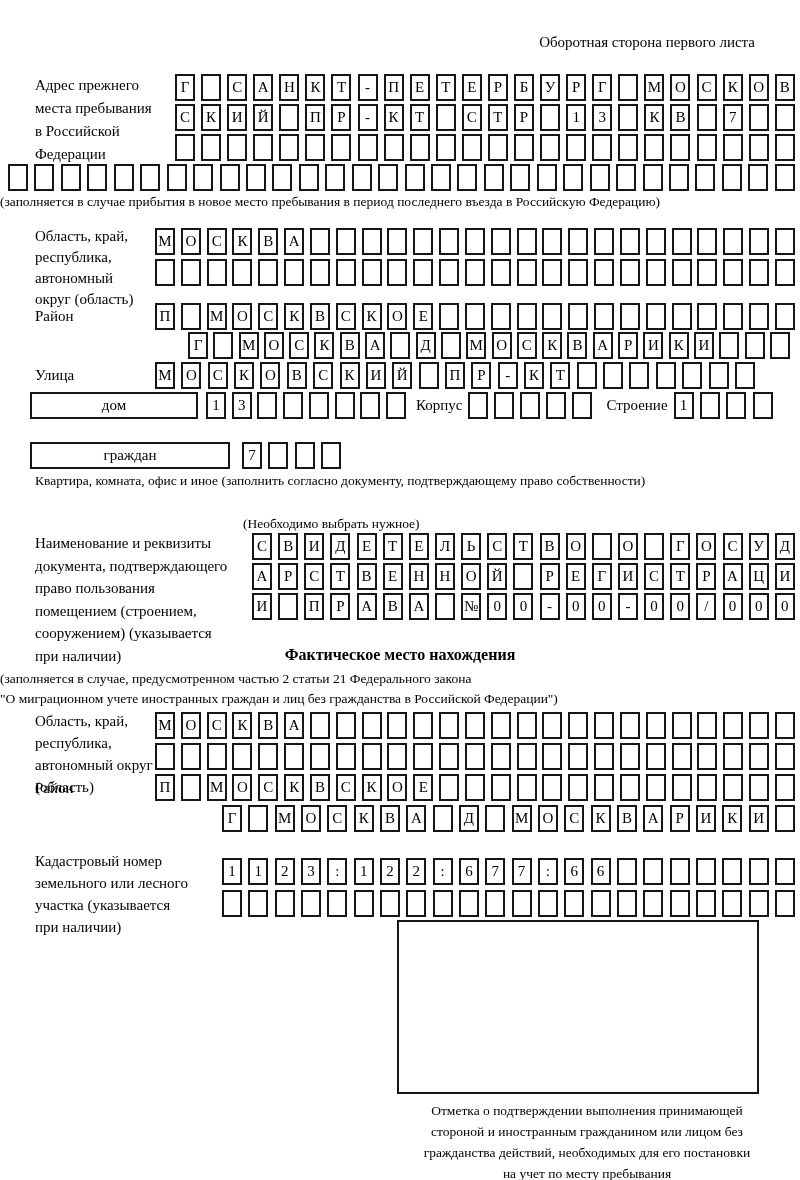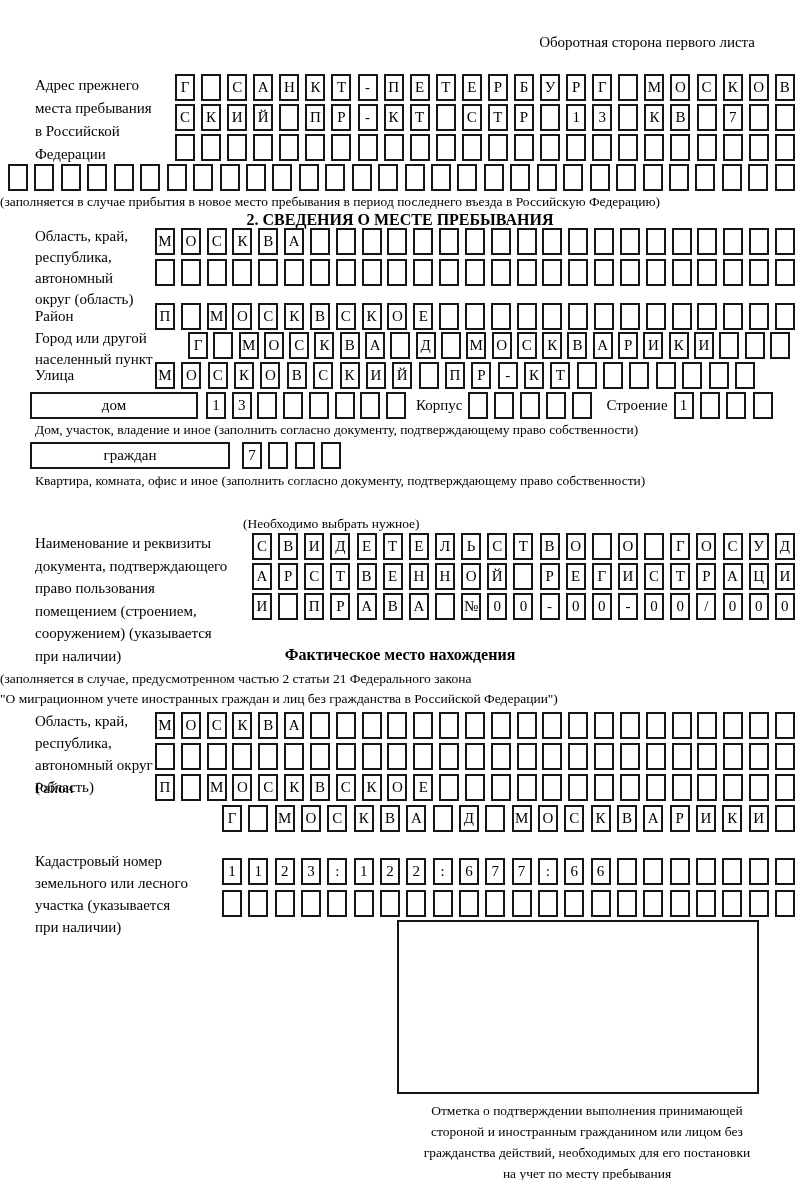--- a/index.html
+++ b/index.html
@@ -149,21 +149,20 @@
       <span class="cell"></span>
       <span class="cell"></span>
       <span class="cell"></span>
       <span class="cell"></span>
       <span class="cell"></span>
       <span class="cell"></span>
       <span class="cell"></span>
     </div>
   <div class="abs cap center" style="top:182px;">(заполняется в случае прибытия в новое место пребывания в период последнего въезда в Российскую Федерацию)</div>
 
-  <div class="abs title" style="top:199px;">2. СВЕДЕНИЯ О МЕСТЕ ПРЕБЫВАНИЯ</div>
 
   <div class="abs lbl" style="left:35px; top:214px;">Область, край,<br>республика,<br>автономный<br>округ (область)</div>
   <div class="abs boxes w640" style="left:155px; top:216px;">
       <span class="cell">М</span>
       <span class="cell">О</span>
       <span class="cell">С</span>
       <span class="cell">К</span>
       <span class="cell">В</span>
       <span class="cell">А</span>
       <span class="cell"></span>
@@ -236,21 +235,20 @@
       <span class="cell"></span>
       <span class="cell"></span>
       <span class="cell"></span>
       <span class="cell"></span>
       <span class="cell"></span>
       <span class="cell"></span>
       <span class="cell"></span>
       <span class="cell"></span>
     </div>
 
-  <div class="abs lbl" style="left:35px; top:316px;">Город или другой<br>населенный пункт</div>
   <div class="abs boxes w602" style="left:188px; top:320px;">
       <span class="cell">Г</span>
       <span class="cell"></span>
       <span class="cell">М</span>
       <span class="cell">О</span>
       <span class="cell">С</span>
       <span class="cell">К</span>
       <span class="cell">В</span>
       <span class="cell">А</span>
       <span class="cell"></span>
@@ -319,21 +317,20 @@
         <span class="cell"></span>
       </div>
     <div class="lbl" style="margin-left:14px;">Строение</div>
     <div class="boxes w99" style="margin-left:6px;">
         <span class="cell">1</span>
         <span class="cell"></span>
         <span class="cell"></span>
         <span class="cell"></span>
       </div>
   </div>
-  <div class="abs cap" style="left:35px; top:410px;">Дом, участок, владение и иное (заполнить согласно документу, подтверждающему право собственности)</div>
 
   <div class="abs hrow" style="left:30px; top:430px;">
     <div class="wide-box" style="width:200px;">граждан</div>
     <div class="boxes w99" style="margin-left:12px;">
         <span class="cell">7</span>
         <span class="cell"></span>
         <span class="cell"></span>
         <span class="cell"></span>
       </div>
   </div>

